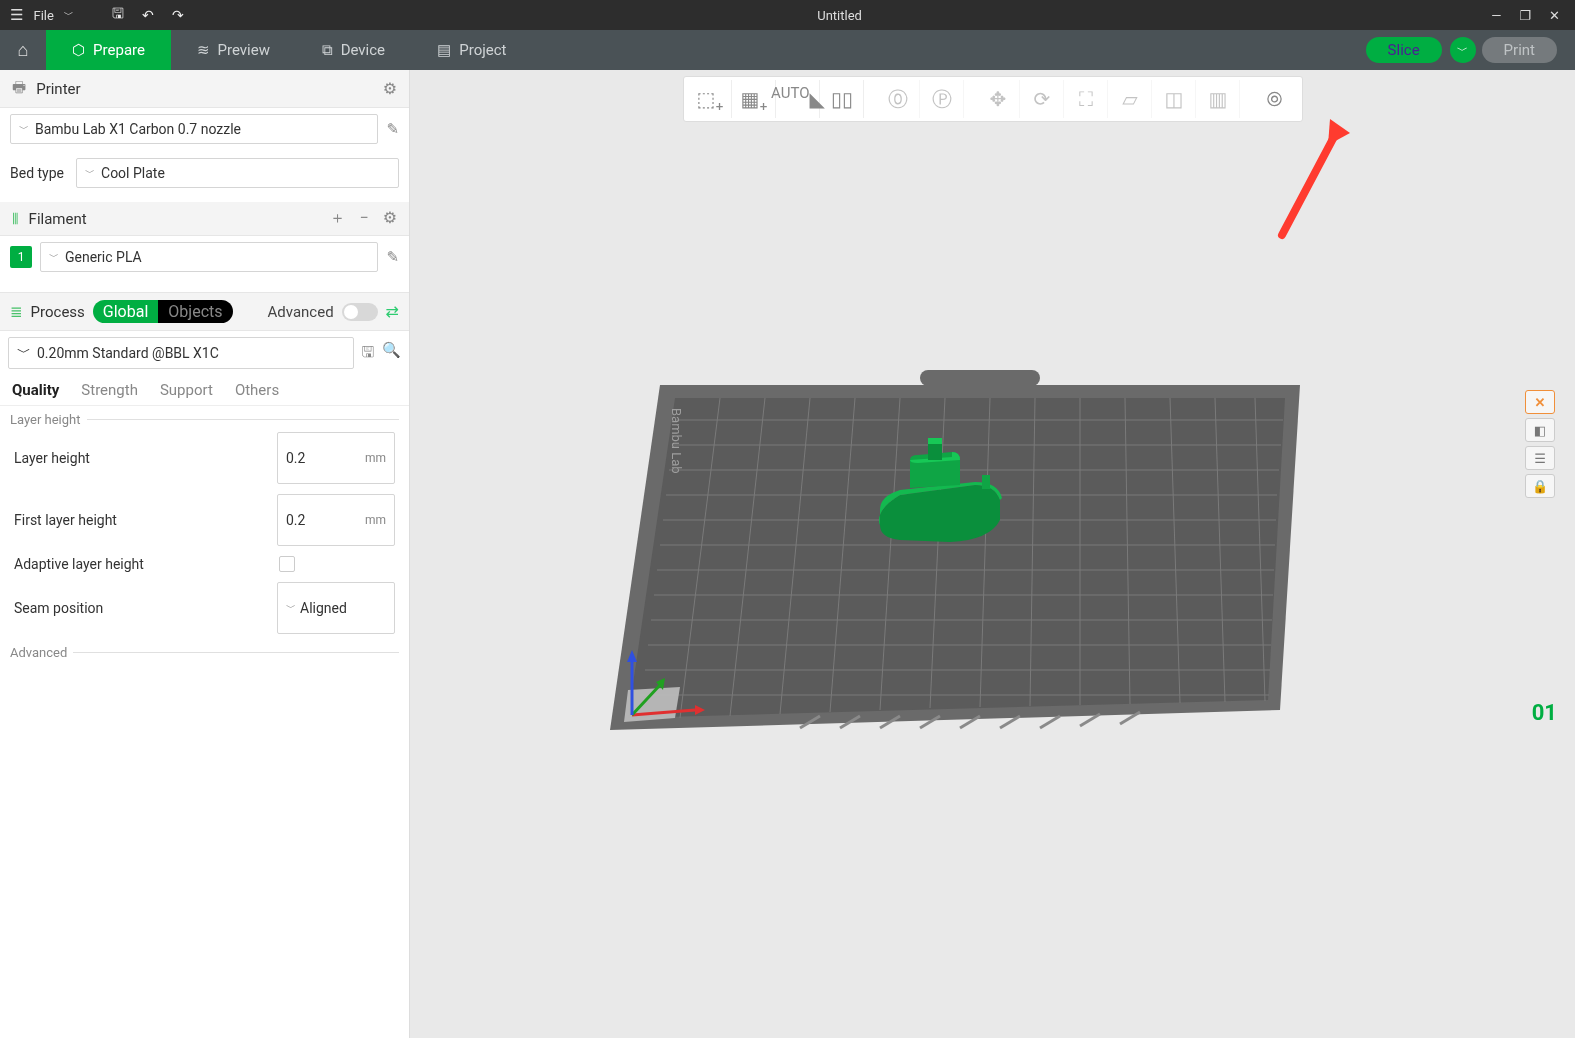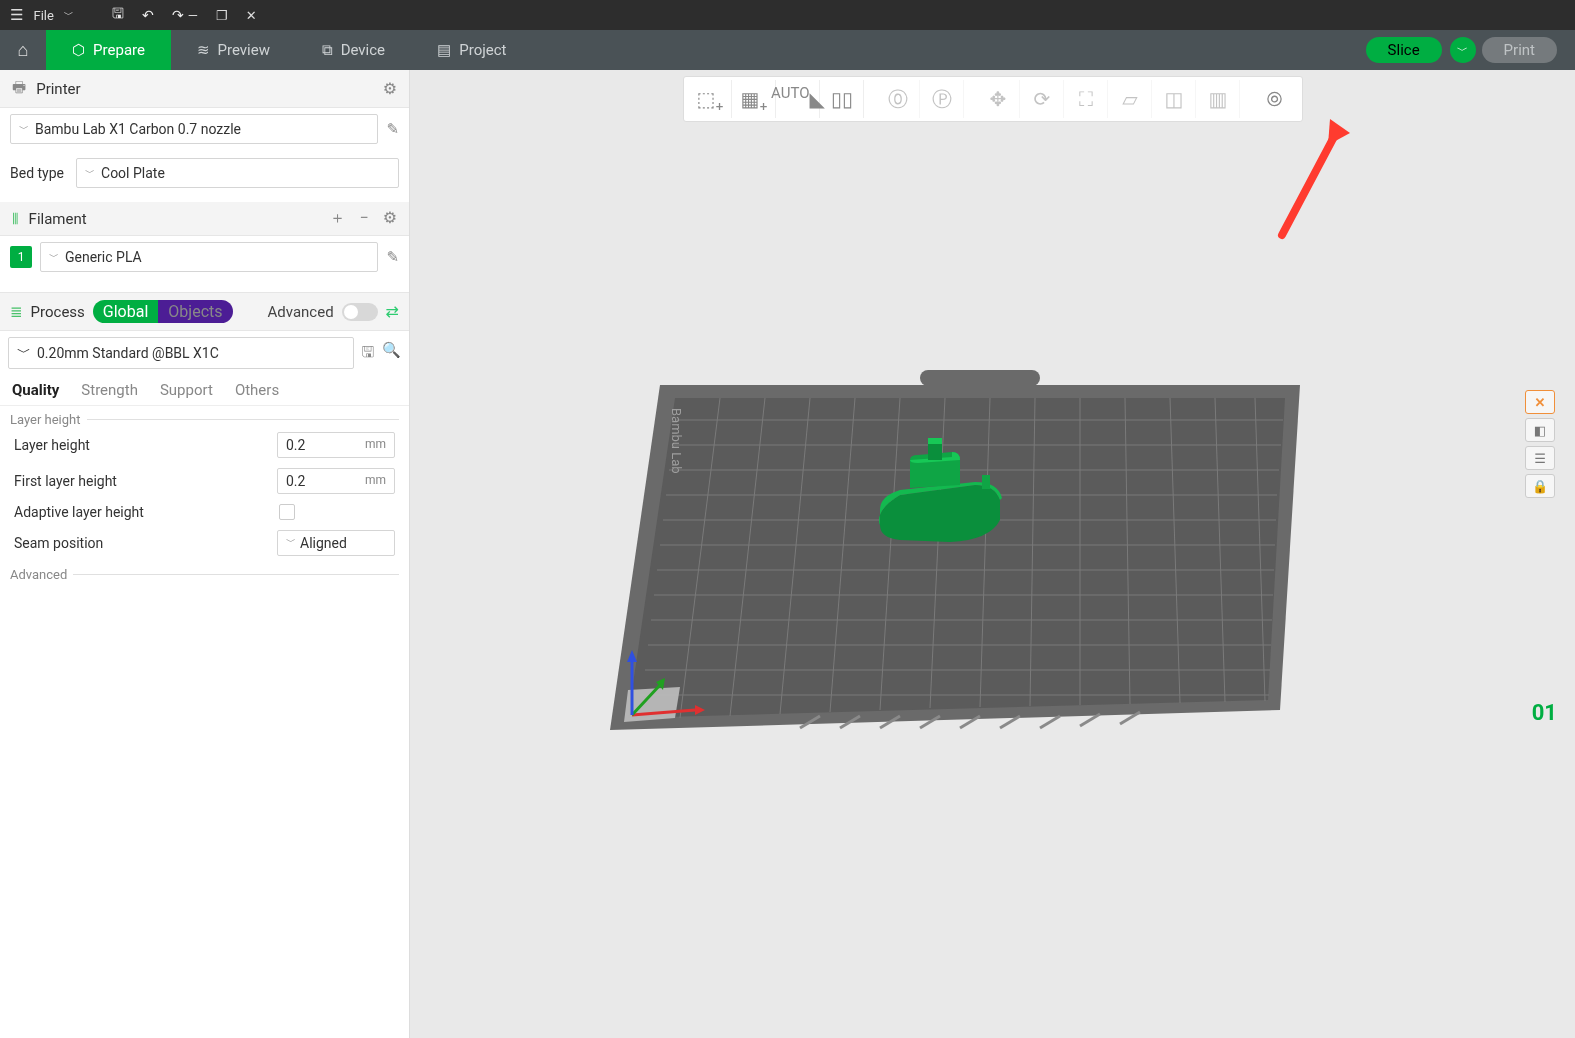--- a/index.html
+++ b/index.html
@@ -13,21 +13,21 @@
 .titlebar .tb-icon { width: 20px; display: flex; justify-content: center; font-size: 14px; color: #eee; }
 .titlebar .title-text { flex: 1; text-align: center; }
 .titlebar .win-controls { display: flex; gap: 18px; padding-right: 15px; font-size: 13px; }
 
 
 .tabbar { height: 40px; background: #4a5256; display: flex; align-items: center; color: #cfd3d5; }
 .tabbar .home-icon { width: 46px; height: 40px; display:flex; align-items:center; justify-content:center; background:#4a5256; font-size:18px; color:#ddd; }
 .tabbar .tab { padding: 0 26px; height: 40px; display: flex; align-items: center; gap: 8px; font-size: 15px; }
 .tabbar .tab.active { background: #00ae42; color: #fff; }
 .tabbar .spacer { flex: 1; }
-.tabbar .slice-btn { background: #00ae42; color:#000000; padding: 4px 22px; border-radius: 14px; font-size: 15px; margin-right: 8px; }
+.tabbar .slice-btn { background: #00ae42; color:#4c1d95; padding: 4px 22px; border-radius: 14px; font-size: 15px; margin-right: 8px; }
 .tabbar .slice-dd { background: #00ae42; color:#fff; width: 26px; height: 26px; border-radius: 13px; display:flex; align-items:center; justify-content:center; font-size:11px; margin-right: 6px; }
 .tabbar .print-btn { background: #757a7d; color:#bfc3c5; padding: 4px 22px; border-radius: 14px; font-size: 15px; margin-right: 18px; }
 
 
 .main { display: flex; height: calc(1038px - 70px); }
 .side { width: 410px; min-width:410px; background: #fff; border-right: 1px solid #ddd; display:flex; flex-direction:column; font-size: 14px; color:#333; }
 .section-header { background: #f4f4f4; padding: 6px 12px; display:flex; align-items:center; gap:10px; font-size:15px; border-bottom:1px solid #e6e6e6; }
 .section-header .hdr-icon { color:#888; }
 .section-header .hdr-right { margin-left:auto; display:flex; gap:14px; color:#888; font-size:16px; }
 .field-row { display:flex; align-items:center; padding: 6px 10px; gap: 8px; }
@@ -35,39 +35,39 @@
 .sel .caret { color:#888; font-size:10px; }
 .edit-icon { color:#888; font-size:15px; }
 .bed-row { display:flex; align-items:center; gap:12px; padding: 8px 10px 14px 10px; }
 .bed-row .label { font-size:14px; }
 .filament-chip { width:22px; height:22px; background:#00ae42; color:#fff; font-size:12px; display:flex; align-items:center; justify-content:center; border-radius:2px; }
 
 
 .process-header { background:#f4f4f4; padding: 7px 10px; display:flex; align-items:center; gap:8px; font-size:15px; border-top:1px solid #e6e6e6; border-bottom:1px solid #e6e6e6; }
 .process-header .pill { display:flex; border-radius:12px; overflow:hidden; font-size:16px; }
 .process-header .pill .g { background:#00ae42; color:#fff; padding:2px 10px; }
-.process-header .pill .o { background:#4c1d95; color:#888; padding:2px 10px; }
+.process-header .pill .o { background:#000000; color:#888; padding:2px 10px; }
 .process-header .adv-label { margin-left:auto; color:#444; }
 .toggle { width:36px; height:18px; background:#d8d8d8; border-radius:9px; position:relative; }
 .toggle::after{ content:""; position:absolute; left:2px; top:2px; width:14px; height:14px; background:#fff; border-radius:50%; }
 .sliders-icon { color:#2ecc71; font-size:16px; }
 .preset-row { display:flex; align-items:center; padding:6px 8px; gap:8px; }
 .preset-sel { flex:1; border:1px solid #d5d5d5; padding:6px 8px; display:flex; gap:6px; align-items:center; border-radius:2px; }
 .preset-icons { display:flex; gap:8px; color:#888; font-size:15px; }
 
 
 .ptabs { display:flex; gap:22px; padding: 6px 12px; font-size:15px; color:#888; border-bottom:1px solid #eee; }
 .ptabs .pt.active { color:#222; font-weight:700; }
 
 
 .group-title { color:#888; font-size:13px; padding:6px 10px 0 10px; display:flex; align-items:center; gap:6px; }
 .group-title .line { flex:1; height:1px; background:#e0e0e0; }
 .setting { display:flex; align-items:center; padding: 5px 14px; font-size:14px; }
 .setting .slabel { flex:1; }
-.num-input { width:118px; border:1px solid #d5d5d5; padding:4px 8px; text-align:left; border-radius:2px; display:flex; justify-content:space-between; align-items:flex-start; font-size:14px;}
+.num-input { width:118px; border:1px solid #d5d5d5; padding:17px 8px; text-align:left; border-radius:2px; display:flex; justify-content:space-between; align-items:center; font-size:14px;}
 .num-input .unit { color:#888; font-size:12px; }
 .checkbox { width:16px; height:16px; border:1px solid #ccc; border-radius:2px; background:#fff; }
 .checkbox.checked { background:#00ae42; border-color:#00ae42; position:relative; }
 .checkbox.checked::after { content:"✓"; color:#fff; font-size:12px; position:absolute; left:2px; top:-2px; }
 
 
 .viewport { flex:1; position:relative; background:#e9e9e9; }
 .toolbar-3d { position:absolute; top:6px; left:50%; transform:translateX(-50%); background:#fff; border:1px solid #ddd; border-radius:3px; height:46px; display:flex; align-items:center; padding:0 6px; gap:2px; }
 .toolbar-3d .tbtn { width:42px; height:38px; display:flex; align-items:center; justify-content:center; color:#888; font-size:20px; border-right:1px solid #eee; }
 .toolbar-3d .tbtn:last-child { border-right:none; }
@@ -93,20 +93,21 @@
 <div class="titlebar">
   <div class="left">
     <span class="hamburger">☰</span>
     <span>File</span>
     <span class="caret">﹀</span>
     <span style="width:14px"></span>
     <span class="tb-icon">🖫</span>
     <span class="tb-icon">↶</span>
     <span class="tb-icon">↷</span>
   </div>
+  <div class="title-text">Untitled</div>
   <div class="win-controls">
     <span>—</span>
     <span>❐</span>
     <span>✕</span>
   </div>
 </div>
 
 <div class="tabbar">
   <div class="home-icon">⌂</div>
   <div class="tab active">

